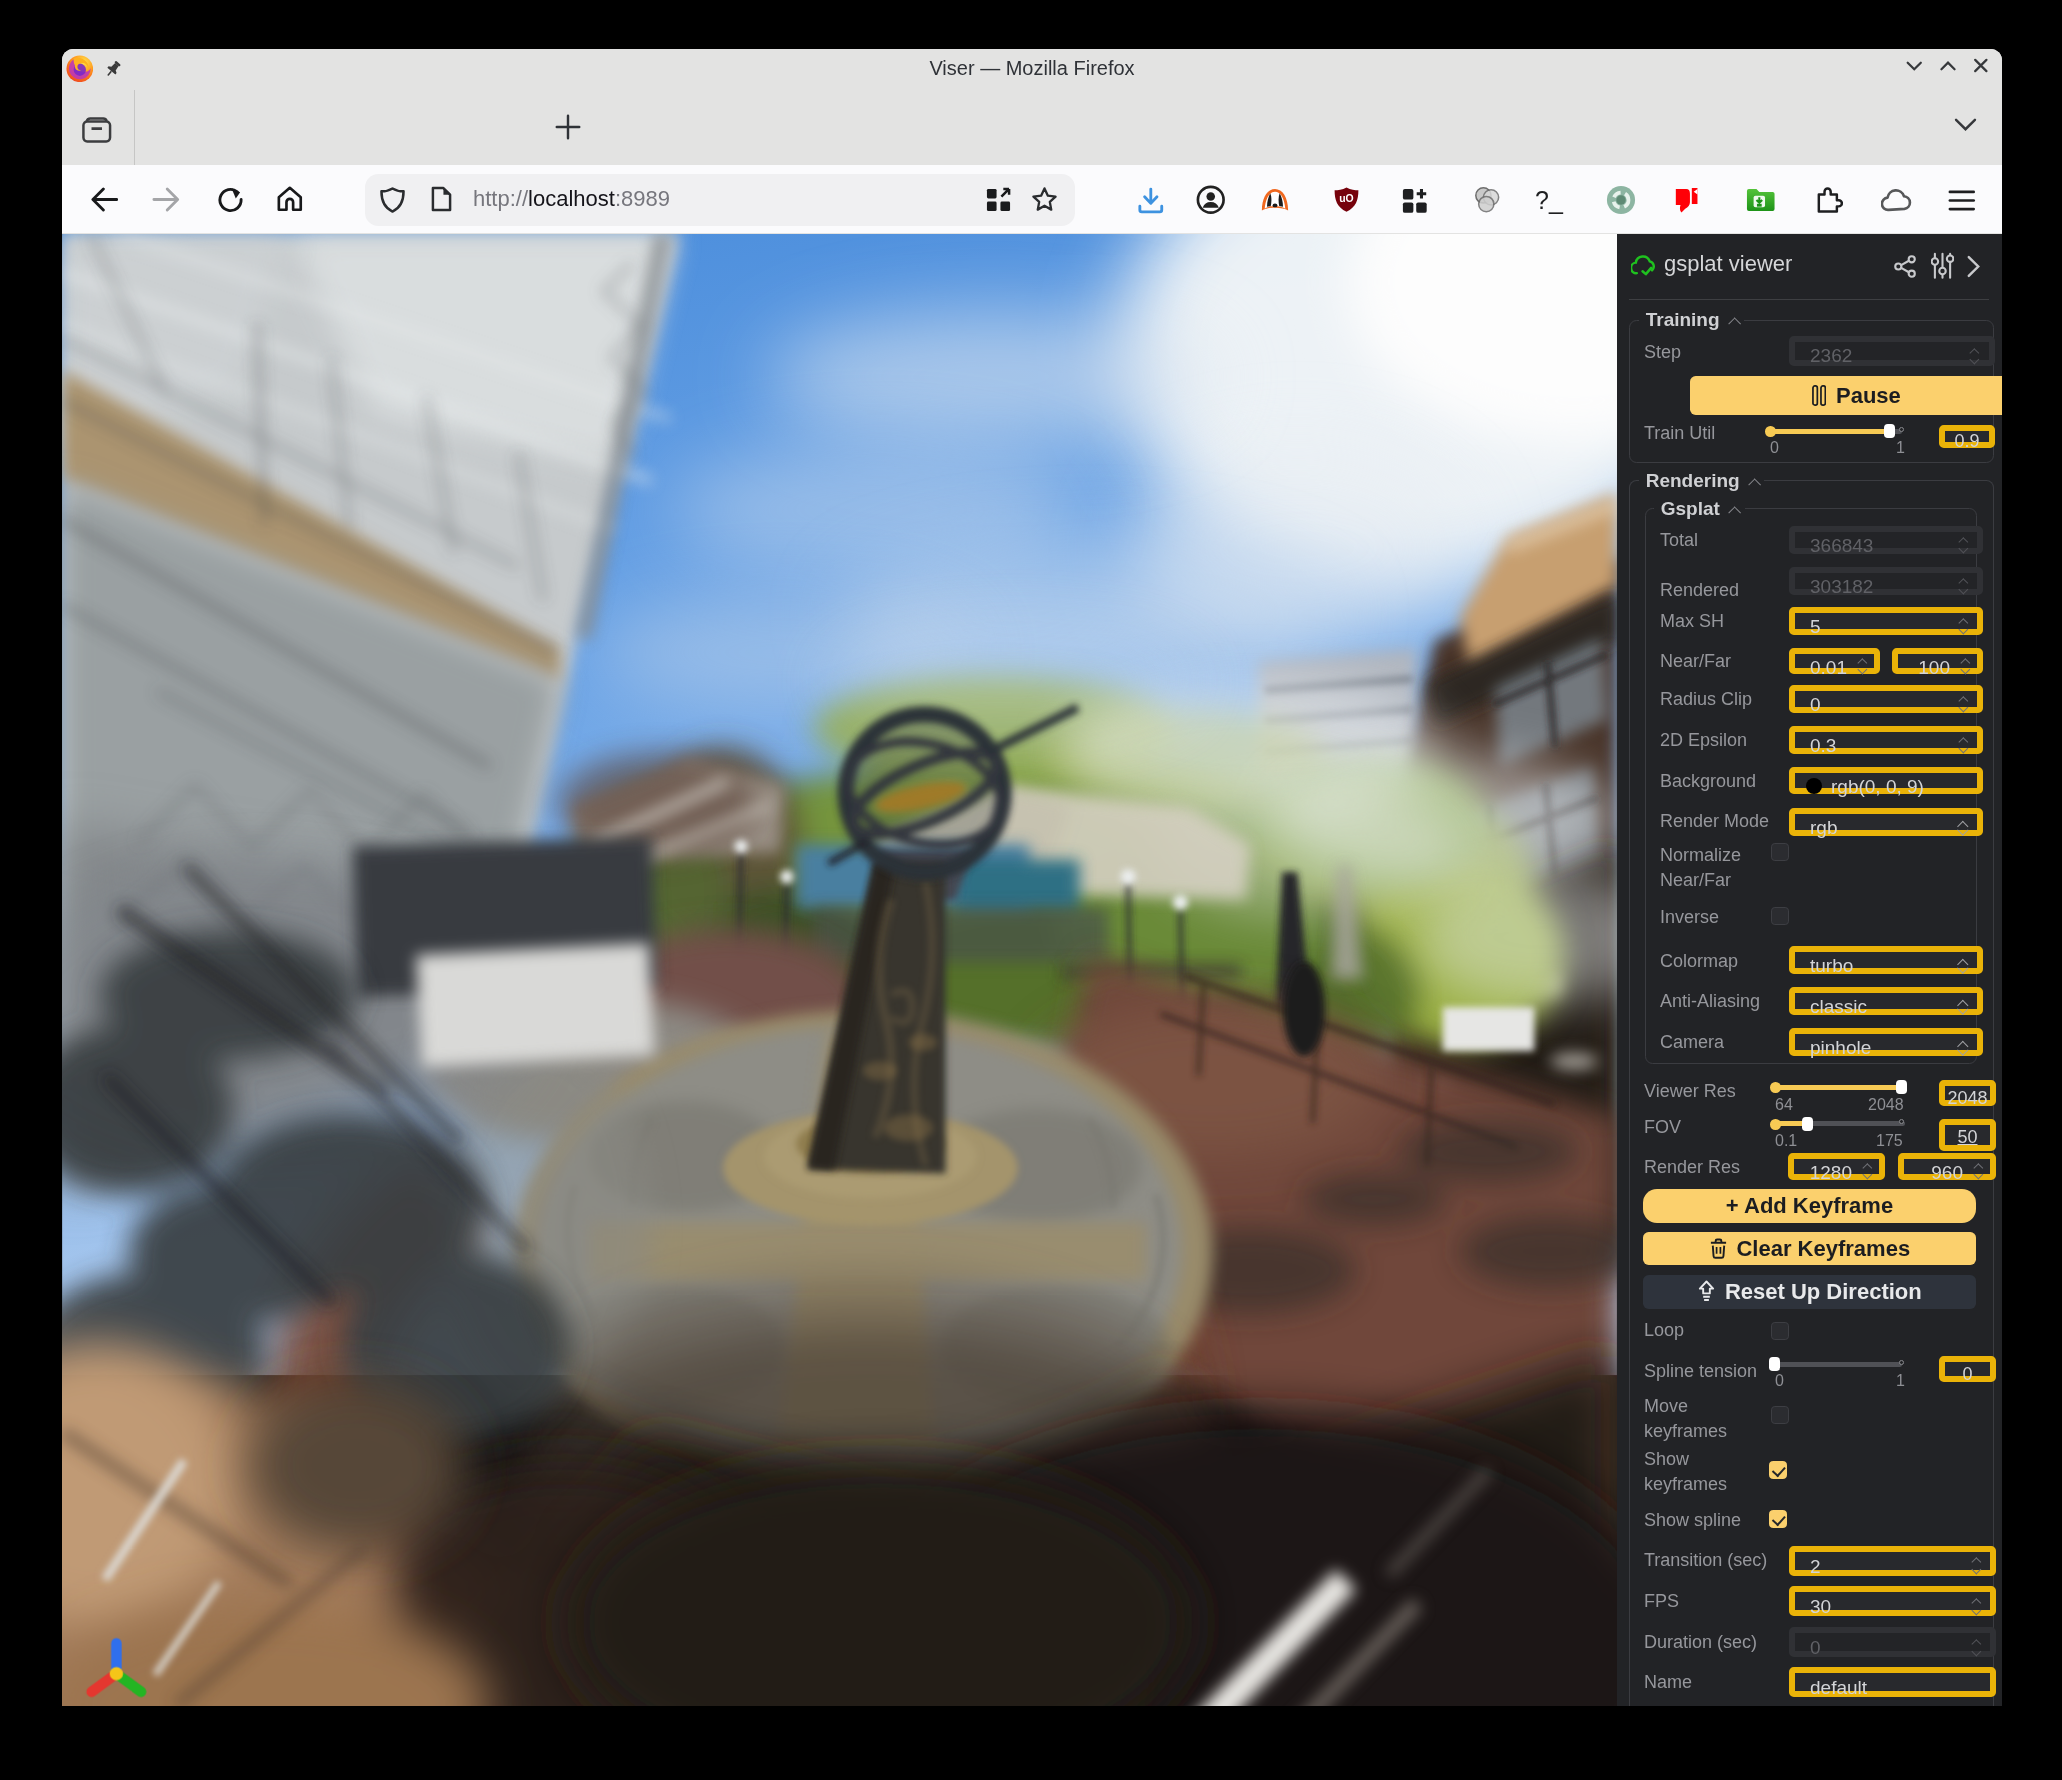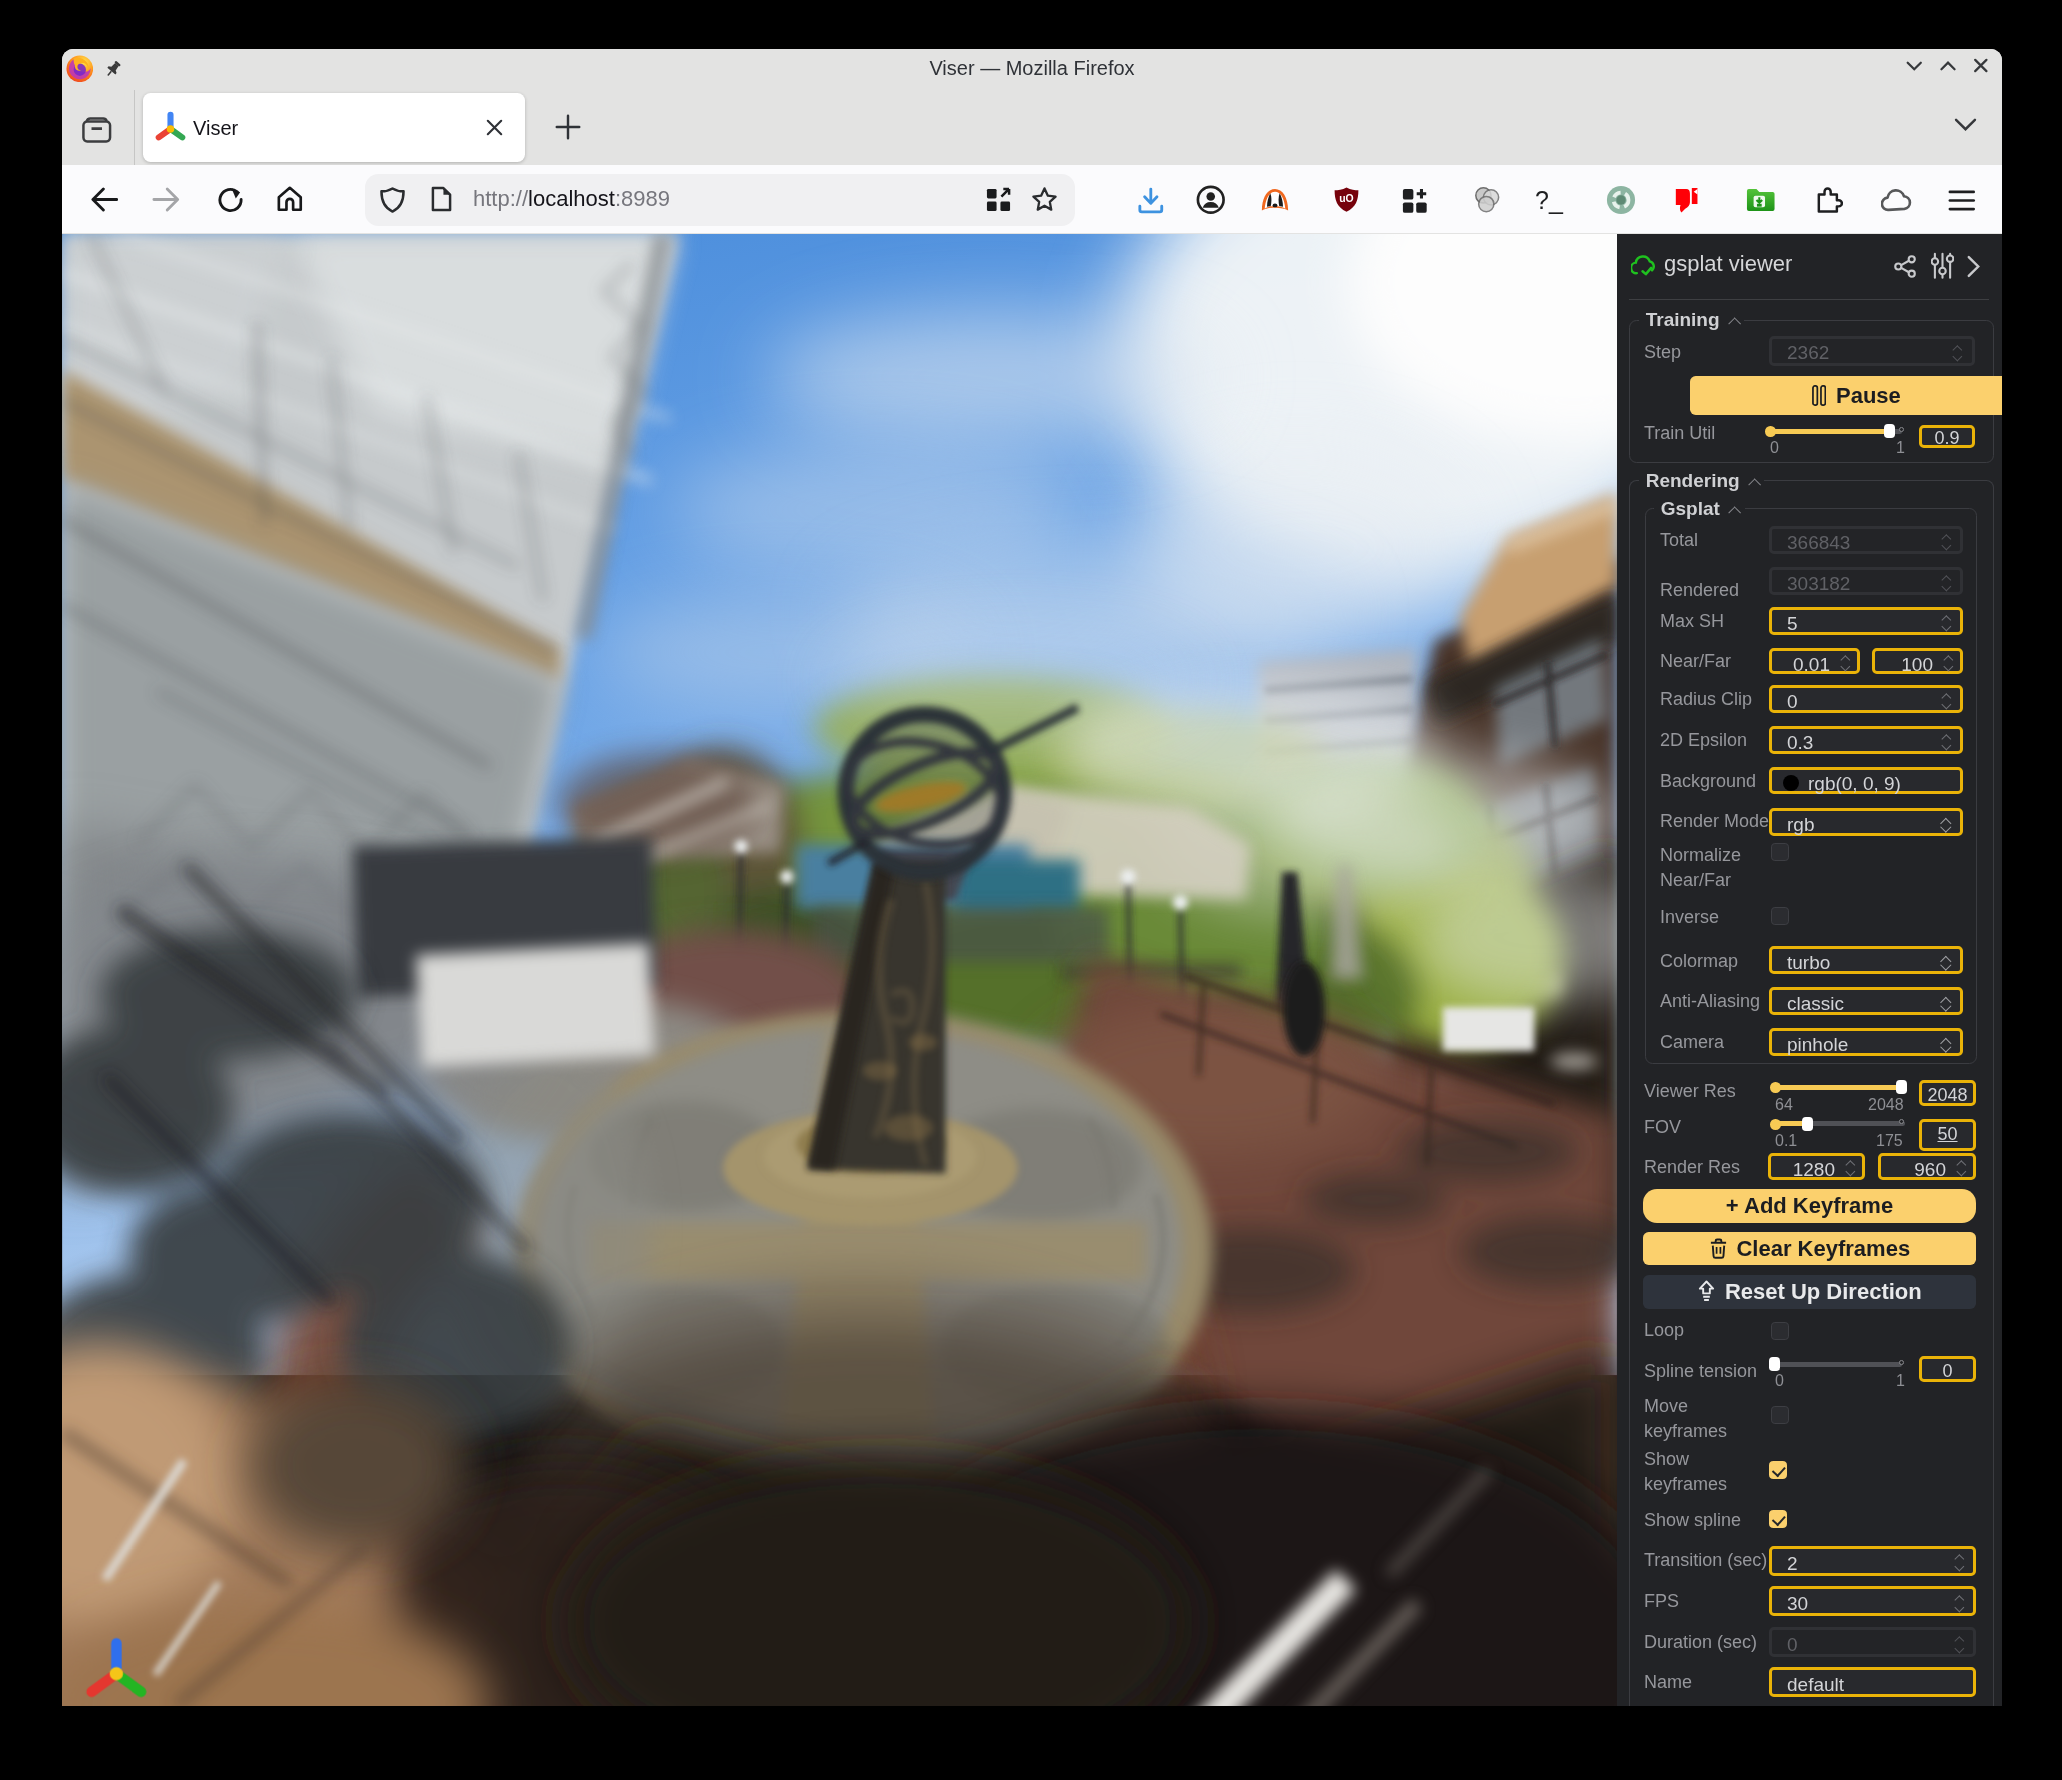--- a/index.html
+++ b/index.html
@@ -22,22 +22,22 @@
     border-radius:13.3px; }
   .urltext { position:absolute; top:11.4px; font-size:22px; color:#76767d; line-height:28.5px; }
   .icn { position:absolute; }
   
   #content { position:absolute; left:0; top:185px; width:1940px; height:1472px; background:#111; }
   #scene { position:absolute; left:0; top:0; }
   
   #panel { position:absolute; left:1555px; top:0; width:385px; height:1472px;
     background:#222326; overflow:hidden; }
   .lbl { position:absolute; font-size:18px; color:#96979c; line-height:25px; }
-  .inp { position:absolute; background:#28292d; border:3px solid #eab308; border-radius:4.8px;
-    font-size:19px; color:#d3d4d7; line-height:26px; }
+  .inp { position:absolute; background:#28292d; border:6px solid #eab308; border-radius:4.8px;
+    font-size:19px; color:#d3d4d7; line-height:26px;margin-left:20px; }
   .inp .t { position:absolute; left:15px; top:1px; }
   .inp .tr { position:absolute; right:27px; top:1px; }
   .inp.dis { background:#232427; border-color:#303135; color:#606166; }
   .fs { position:absolute; border:1px solid #3b3c41; border-radius:7.6px; }
   .leg { position:absolute; background:#222326; font-size:19px; font-weight:700; color:#cfd0d3;
     padding:0 6.7px; line-height:23px; }
   .leg .cv { display:inline-block; width:8.6px; height:8.6px; border-right:1.9px solid #87888d;
     border-bottom:1.9px solid #87888d; transform:rotate(-135deg) translate(-2.9px,-1px); margin-left:9.5px; }
   .btn { position:absolute; border-radius:5.7px; font-size:22px; font-weight:700;
     text-align:center; }
@@ -96,35 +96,20 @@
         <path d="M 74,2 L 86,14 M 86,2 L 74,14"></path>
       </g>
     </svg>
 
     <svg class="icn" style="left:20px;top:68px" width="29.5" height="26" viewBox="0 0 31 27">
       <rect x="1.5" y="4.5" width="28" height="21" rx="4" fill="none" stroke="#3c3d3f" stroke-width="2.6"></rect>
       <path d="M 5,4 a 4,4 0 0 1 4,-2.5 h 13 a 4,4 0 0 1 4,2.5" fill="none" stroke="#3c3d3f" stroke-width="2.6"></path>
       <line x1="10" y1="12" x2="21" y2="12" stroke="#3c3d3f" stroke-width="2.8"></line>
     </svg>
     <div id="vsep"></div>
-    <div id="tab">
-
-      <svg class="icn" style="left:12.4px;top:18px" width="31" height="34" viewBox="0 0 33 36">
-        <g stroke-linecap="round" stroke-width="6.5">
-          <line x1="16.5" y1="19" x2="16.5" y2="4" stroke="#4285f4"></line>
-          <line x1="16.5" y1="19" x2="4" y2="28" stroke="#ea4335"></line>
-          <line x1="16.5" y1="19" x2="29" y2="28" stroke="#34a853"></line>
-        </g>
-        <circle cx="16.5" cy="19" r="4" fill="#fbbc05"></circle>
-      </svg>
-      <div id="tabtitle">Viser</div>
-      <svg class="icn" style="left:340px;top:23px" width="23" height="23" viewBox="0 0 24 24">
-        <path d="M 5,5 L 19,19 M 19,5 L 5,19" stroke="#2f3237" stroke-width="2.2" stroke-linecap="round"></path>
-      </svg>
-    </div>
 
     <svg class="icn" style="left:491px;top:63px" width="30" height="30" viewBox="0 0 32 32">
       <path d="M 16,4 L 16,28 M 4,16 L 28,16" stroke="#2f3237" stroke-width="2.6" stroke-linecap="round"></path>
     </svg>
 
     <svg class="icn" style="left:1891px;top:67px" width="25" height="17" viewBox="0 0 26 18">
       <path d="M 3,4 L 13,14 L 23,4" fill="none" stroke="#36383b" stroke-width="2.6" stroke-linecap="round"></path>
     </svg>
   </div>
   <div id="navbar">

